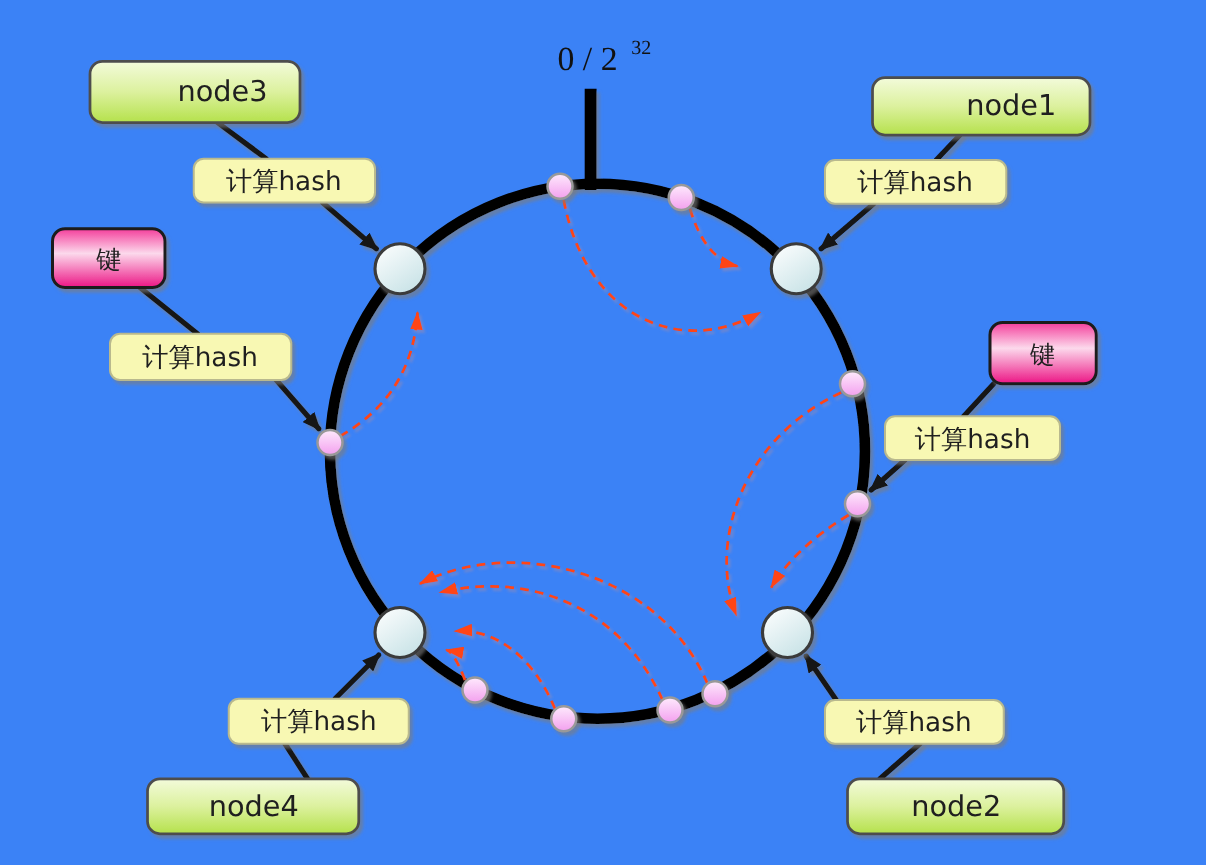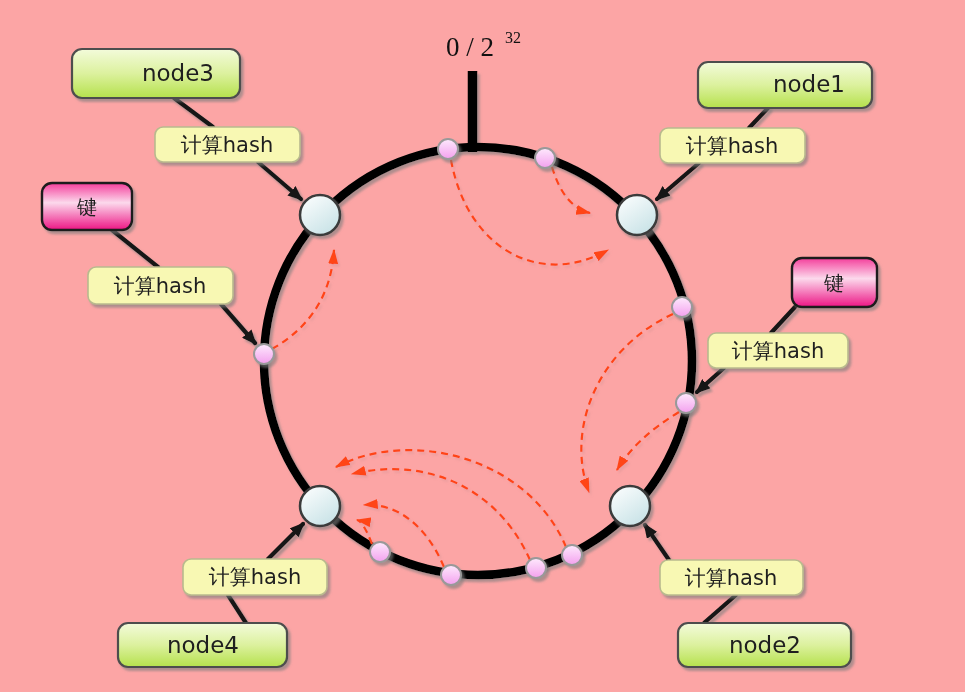--- a/index.html
+++ b/index.html
@@ -1,19 +1,19 @@
 <!DOCTYPE html>
 <html><head>
 <meta charset="utf-8">
 <style>
   html,body{margin:0;padding:0;background:#ffffff;}
   .canvas{
     position:relative;
     width:965px;height:692px;
-    background:#fca5a5;
+    background:#3b82f6;
     font-family:"DejaVu Sans","Liberation Sans",sans-serif;
     overflow:hidden;
   }
   svg{display:block;}
   text{
     font-family:"DejaVu Sans","Liberation Sans",sans-serif;
     fill:#1f1f1f;
   }
   .node-label{font-size:23px;}
   .hash-label{font-size:21px;}

